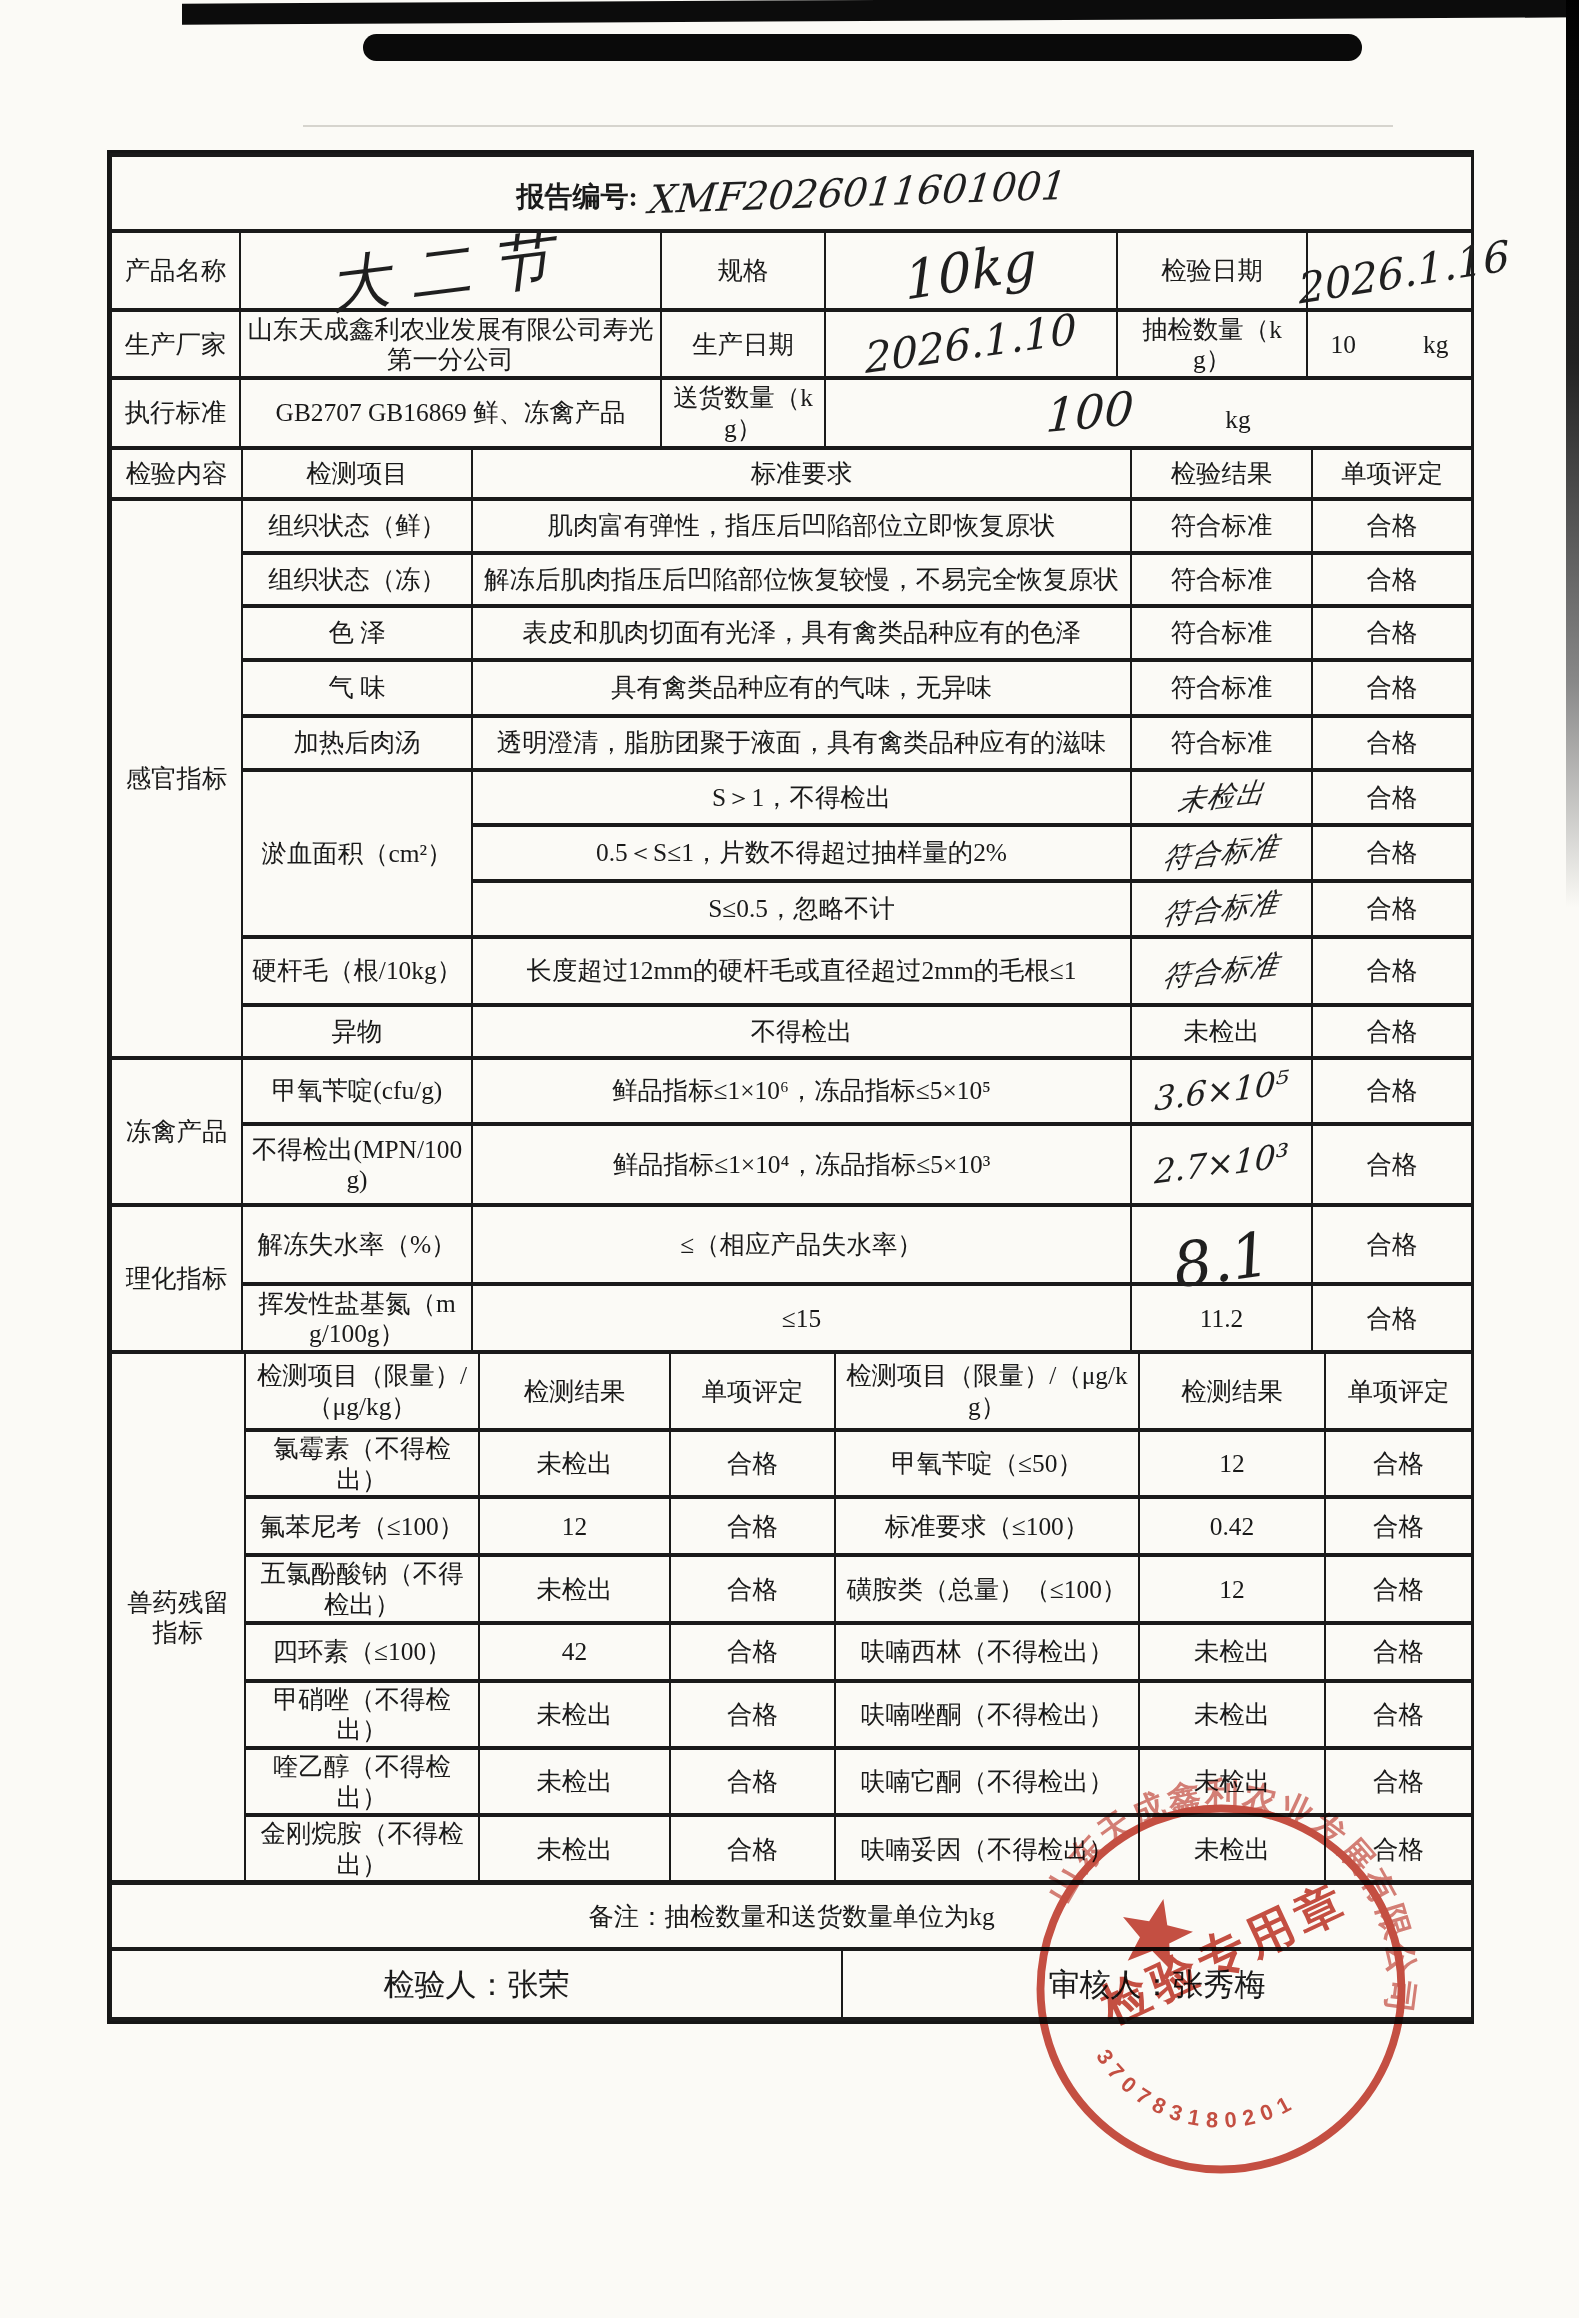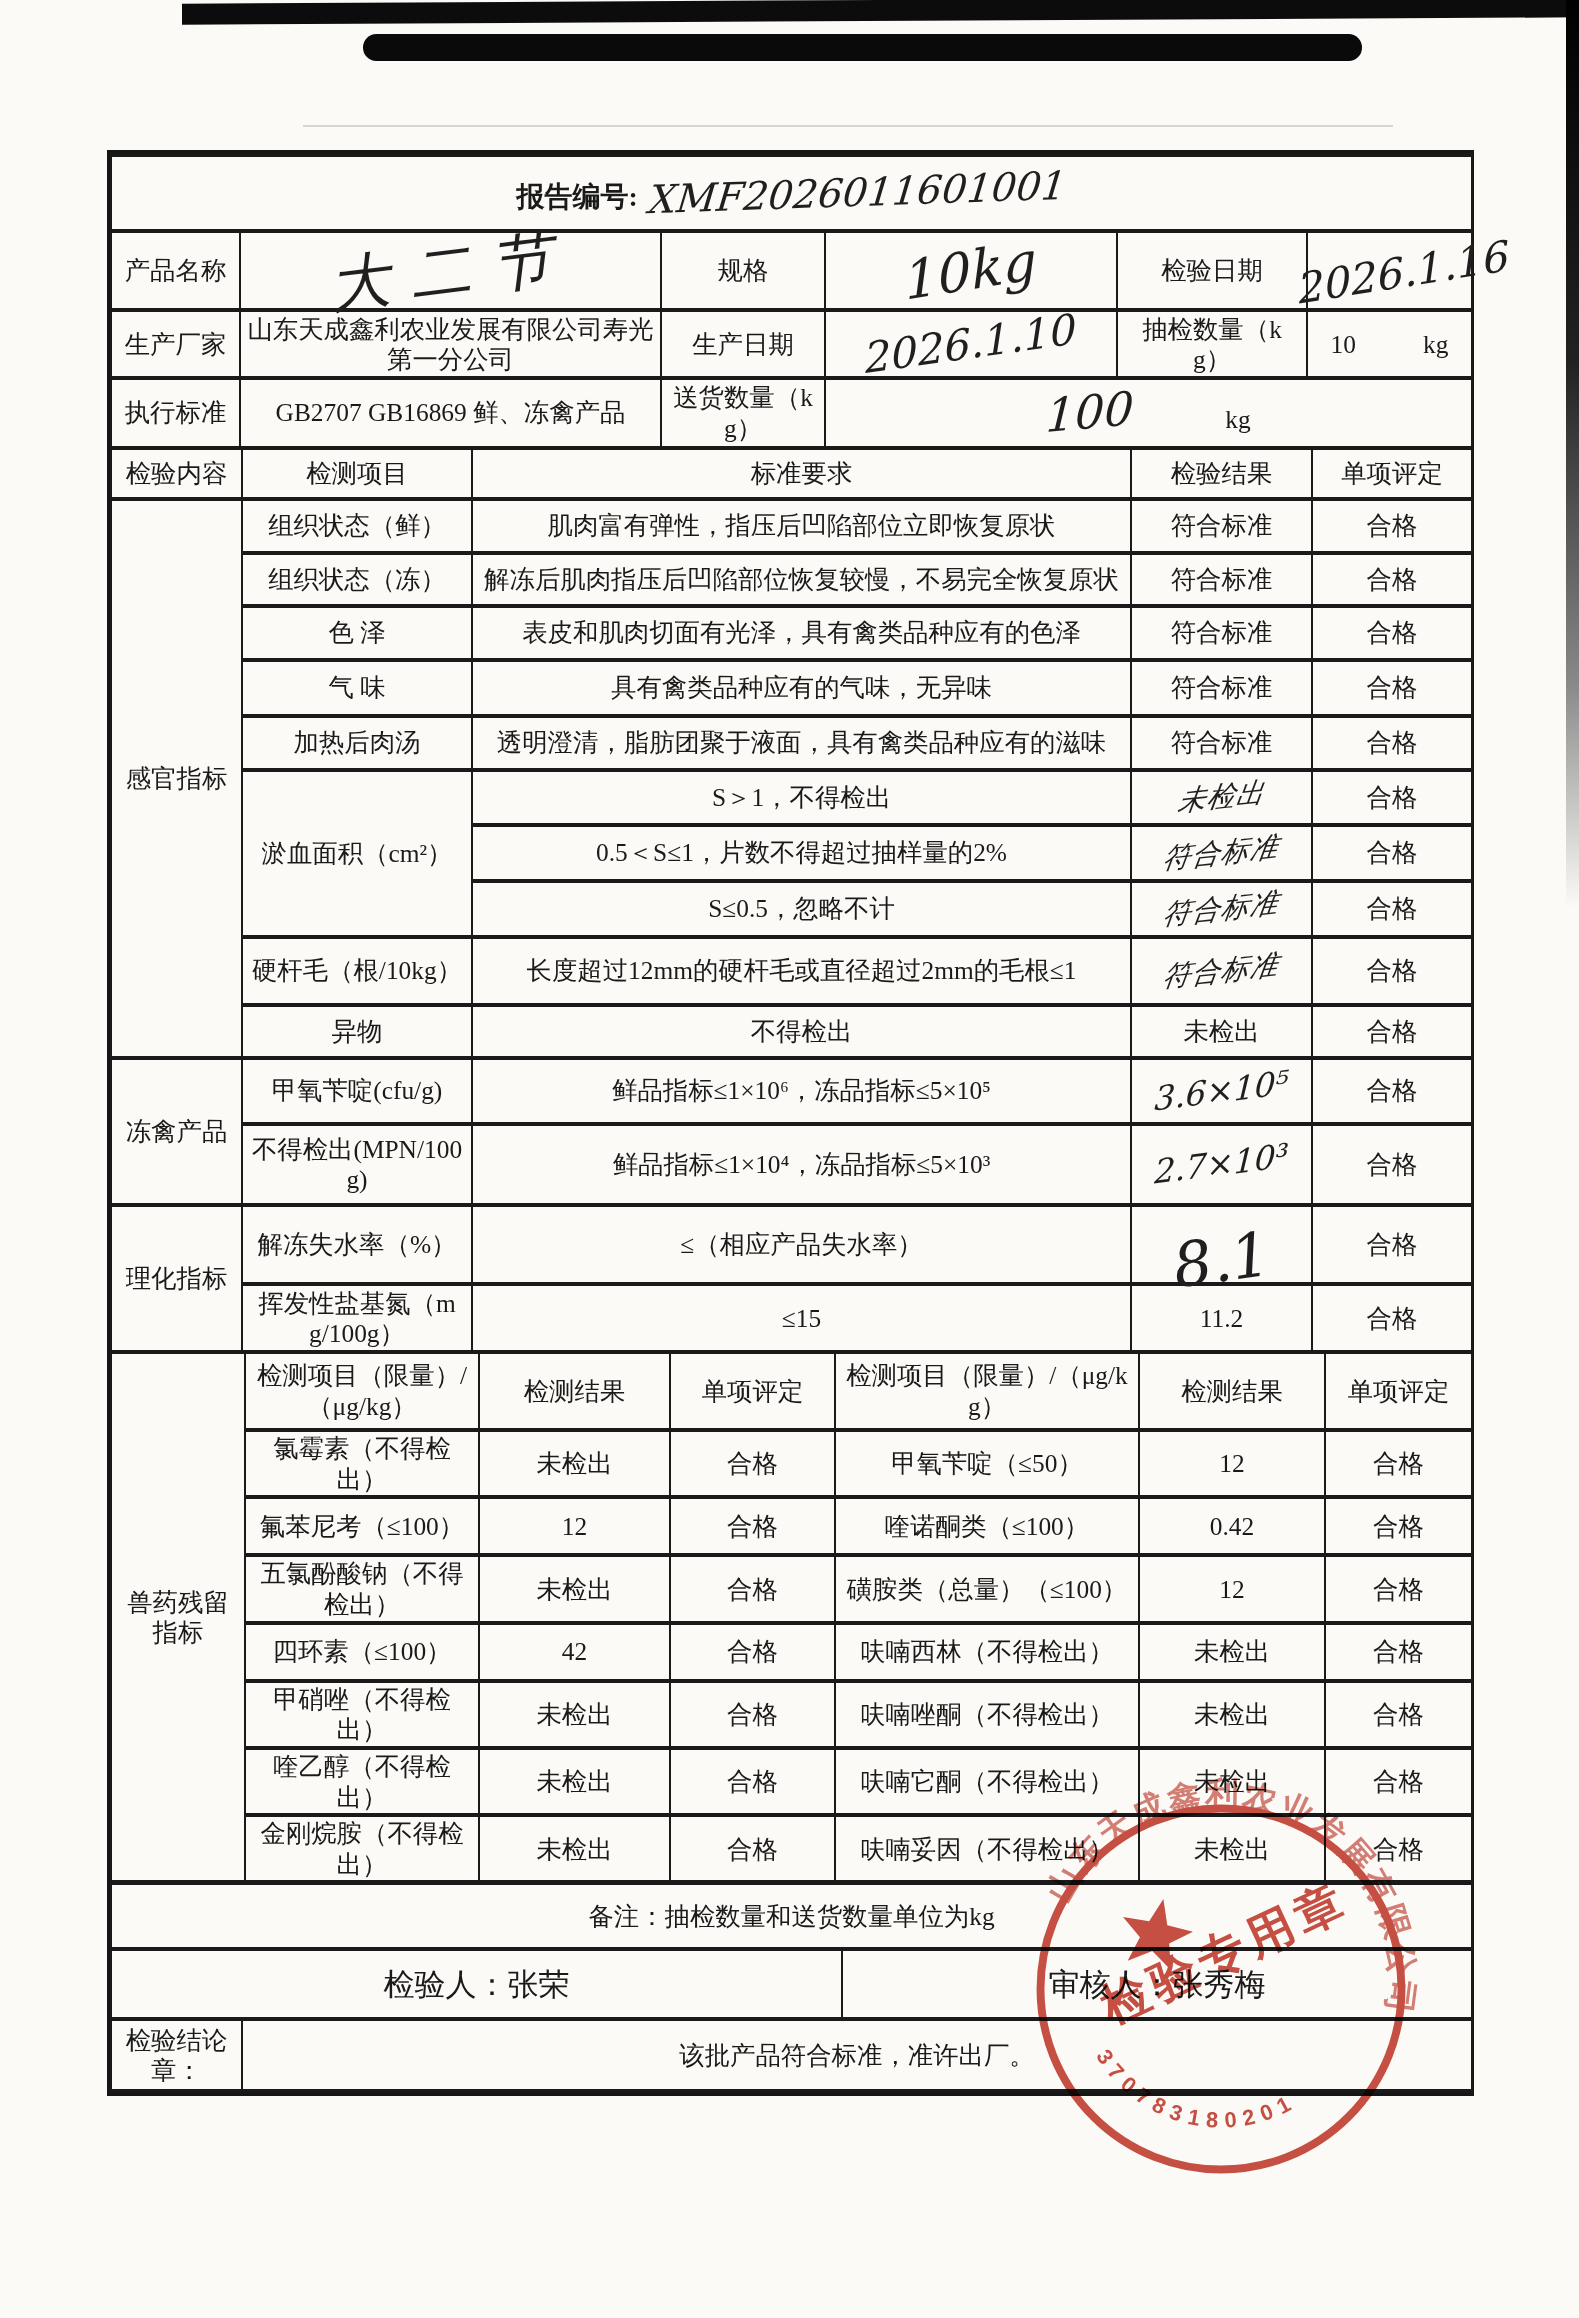--- a/index.html
+++ b/index.html
@@ -234,21 +234,21 @@
       <td class="small">未检出</td>
       <td>合格</td>
       <td class="small">甲氧苄啶（≤50）</td>
       <td class="small">12</td>
       <td>合格</td>
     </tr>
     <tr style="height:58px">
       <td class="small">氟苯尼考（≤100）</td>
       <td class="small">12</td>
       <td>合格</td>
-      <td class="small">喹诺酮类（≤100）</td>
+      <td class="small">标准要求（≤100）</td>
       <td class="small">0.42</td>
       <td>合格</td>
     </tr>
     <tr style="height:57px">
       <td class="small">五氯酚酸钠（不得检出）</td>
       <td class="small">未检出</td>
       <td>合格</td>
       <td class="small">磺胺类（总量）（≤100）</td>
       <td class="small">12</td>
       <td>合格</td>
@@ -310,32 +310,20 @@
       <td class="req">
         <span class="lbl">检验人：</span><span class="lbl">张荣</span>
       </td>
       <td class="req">
         <span class="lbl">审核人：</span><span class="lbl">张秀梅</span>
       </td>
     </tr>
   </tbody>
     </table>
 
-  <table>
-    <colgroup>
-        <col style="width:131px">
-        <col style="width:1230px">
-      </colgroup>
-    <tbody>
-        <tr style="height:72px">
-      <td class="req lbl">检验结论章：</td>
-      <td class="lbl">该批产品符合标准，准许出厂。</td>
-    </tr>
-  </tbody>
-    </table>
 
 </div>
 
 <svg id="stamp" viewBox="0 0 700 700">
   <defs>
     <path id="arcTop" d="M 86,420 A 280,280 0 1 1 614,420" fill="none"></path>
     <path id="arcBottom" d="M 128,430 A 240,240 0 0 0 572,430" fill="none"></path>
   </defs>
   <circle cx="350" cy="350" r="298" fill="none" stroke="#bf372a" stroke-width="13"></circle>
   <polygon points="0,-62 -15.3,-21 -59,-19.2 -24.7,8 -36.4,50.2 0,26 36.4,50.2 24.7,8 59,-19.2 15.3,-21" transform="translate(242,262) rotate(12)" fill="#bf372a"></polygon>

